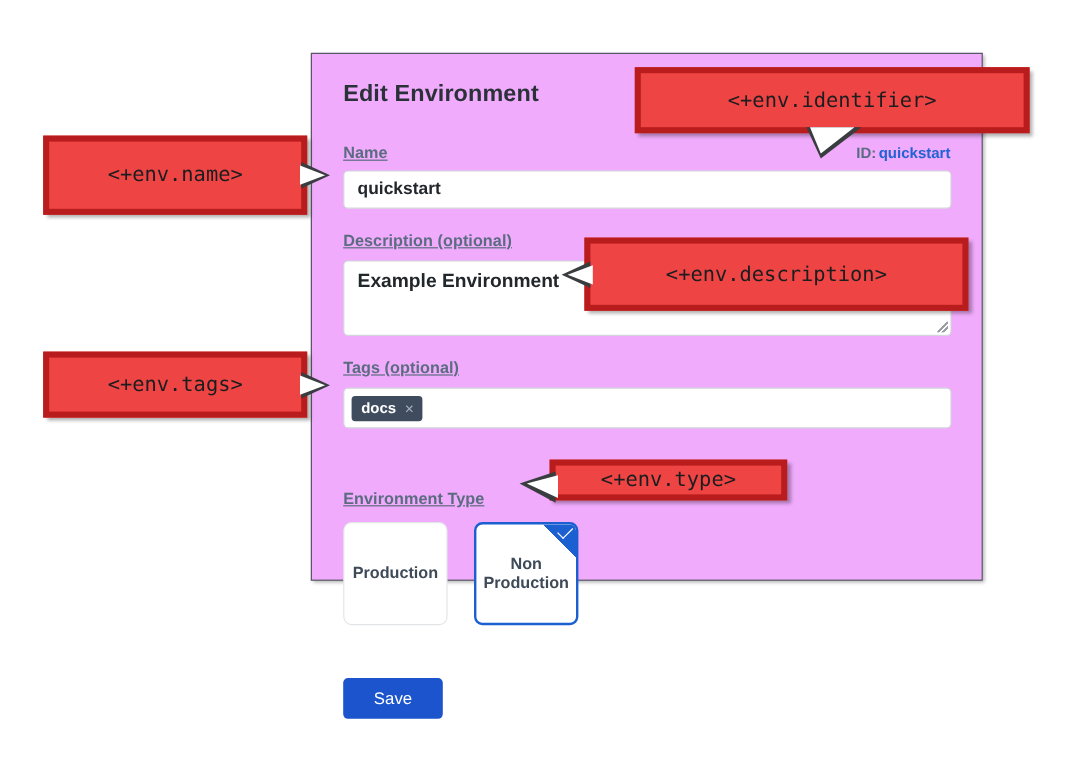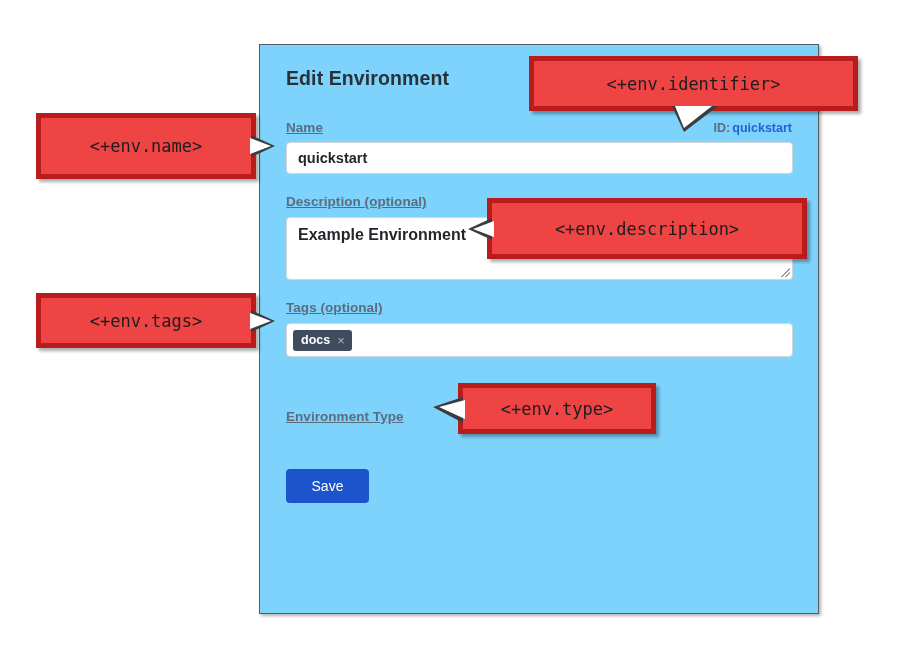--- a/index.html
+++ b/index.html
@@ -15,22 +15,22 @@
     font-family: "Liberation Sans", sans-serif;
     -webkit-font-smoothing: antialiased;
   }
 
   
   #form-panel {
     position: absolute;
     left: 259px;
     top: 44px;
     width: 560px;
-    height: 570px;
-    background: #7dd3fc;
+    height: 440px;
+    background: #f0abfc;
     border: 1px solid #555b60;
     box-sizing: border-box;
     box-shadow: 2px 2px 3px rgba(0,0,0,0.30);
   }
 
   .panel-inner {
     padding: 22px 26px 0 26px;
   }
 
   #panel-title {
@@ -326,21 +326,21 @@
     margin-right: -2px;
     border-top: 7px solid transparent;
     border-bottom: 12px solid transparent;
     border-right: 26px solid #ffffff;
   }
 
   #callout-name        { left: 36px;  top: 113px; width: 220px; height: 66px; }
   #callout-tags        { left: 36px;  top: 293px; width: 220px; height: 55px; }
   #callout-identifier  { left: 529px; top: 56px;  width: 329px; height: 55px; }
   #callout-description { left: 487px; top: 198px; width: 320px; height: 61px; }
-  #callout-type        { left: 458px; top: 383px; width: 198px; height: 51px; }
+  #callout-type        { left: 458px; top: 383px; width: 198px; height: 34px; }
 </style>
 </head>
 <body>
 
 <div id="form-panel">
   <div class="panel-inner">
 
     <div id="panel-title">Edit Environment</div>
 
     
@@ -370,20 +370,34 @@
         <span class="tag-chip">
           <span>docs</span>
           <span class="tag-x">×</span>
         </span>
       </div>
     </div>
 
     
     <div id="env-type-section">
       <span class="field-label">Environment Type</span>
+      <div class="env-cards">
+
+        <div class="env-card unselected">
+          <span>Production</span>
+        </div>
+
+        <div class="env-card selected">
+          <span class="corner-check">
+            <span class="tick"></span>
+          </span>
+          <span>Non Production</span>
+        </div>
+
+      </div>
     </div>
 
     
     <button id="save-button">Save</button>
 
   </div>
 </div>
 
 <div class="callout tail-right" id="callout-name">&lt;+env.name&gt;</div>
 

